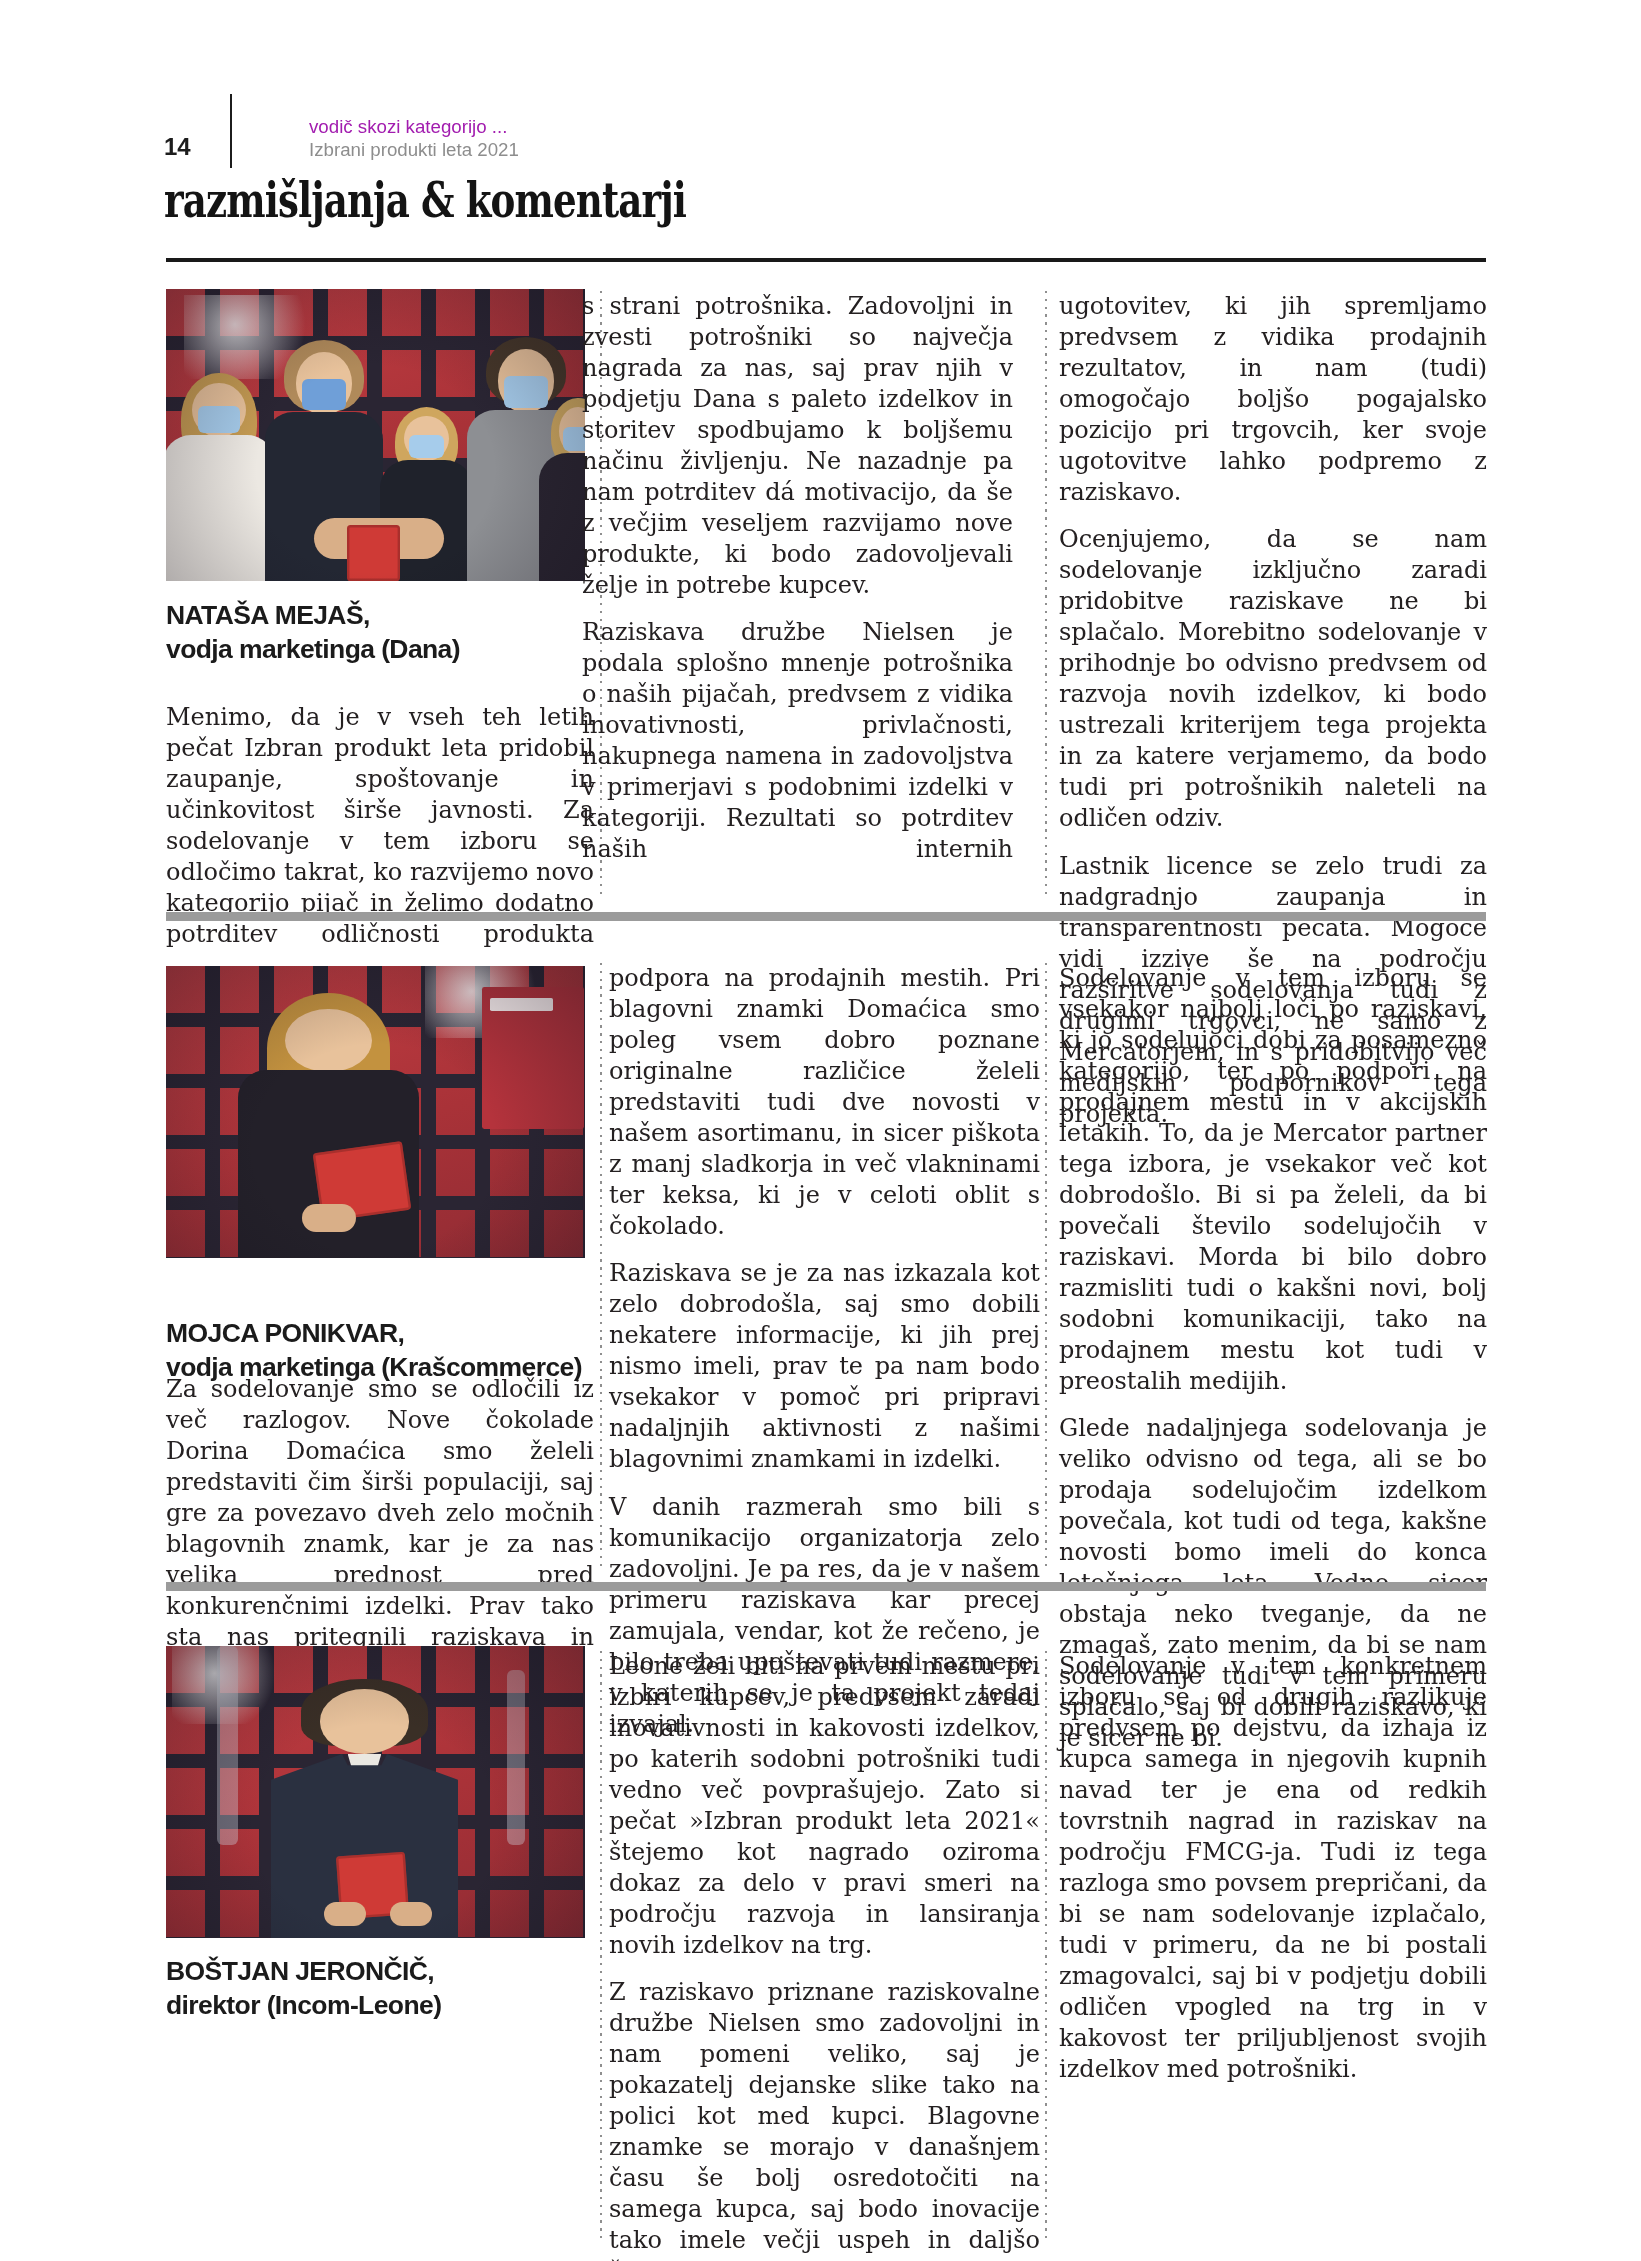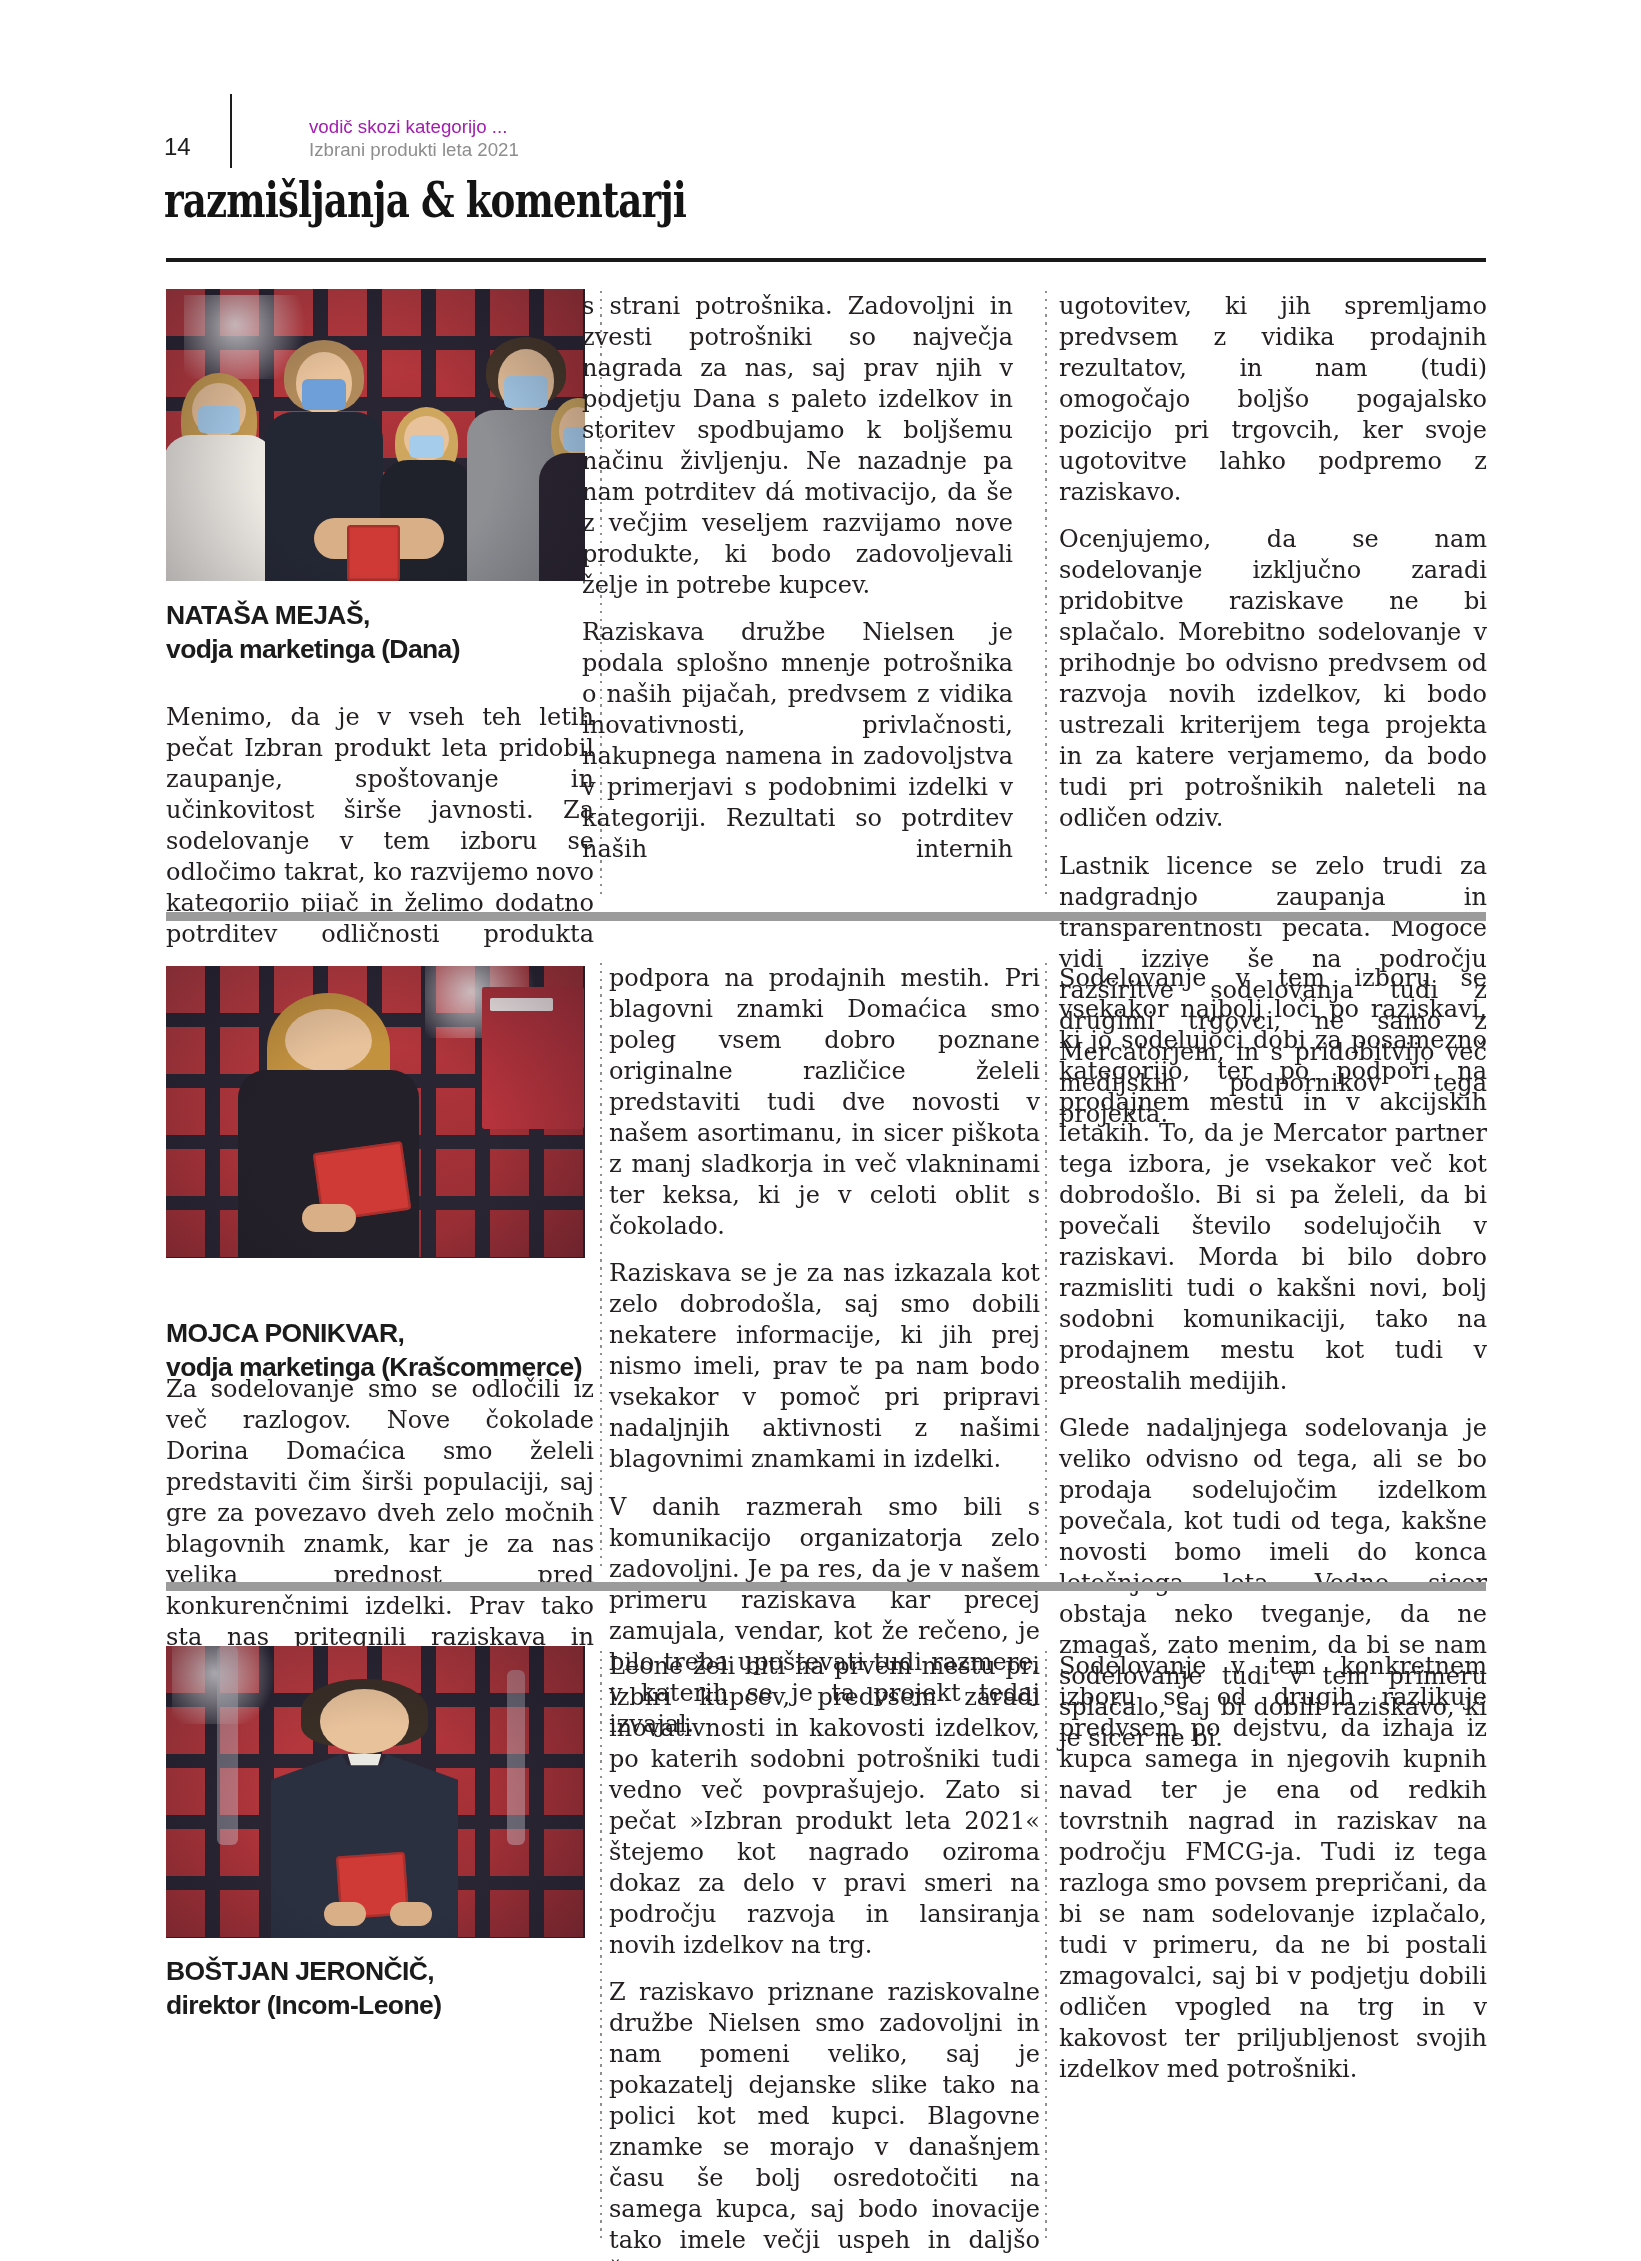--- a/index.html
+++ b/index.html
@@ -1,21 +1,21 @@
 <!DOCTYPE html>
 <html style="font-size:9.6px"><head>
 <meta charset="utf-8">
 <style>
   html,body { margin:0; padding:0; background:#e9e9e9; }
   .page { position:relative; width:1642px; height:2261px; background:#ffffff;
           font-family:"DejaVu Serif", serif; overflow:hidden; }
 
   
   .pagenum { position:absolute; left:164px; top:133px;
-             font-family:"Liberation Sans",sans-serif; font-weight:400;
+             font-family:"Liberation Sans",sans-serif; font-weight:700;
              font-size:24px; color:#1d1d1d; }
   .head-divider { position:absolute; left:230px; top:94px; width:2.4px; height:74px; background:#1c1c1c; }
   .kicker1 { position:absolute; left:309px; top:116px;
              font-family:"Liberation Sans",sans-serif; font-size:18.7px; color:#a21caf; white-space:nowrap; }
   .kicker2 { position:absolute; left:309px; top:139px;
              font-family:"Liberation Sans",sans-serif; font-size:18.7px; color:#8d8d8d; white-space:nowrap; }
   .title { position:absolute; left:164px; top:171px; margin:0;
            font-family:"DejaVu Serif",serif; font-weight:700; font-size:49px;
            letter-spacing:-1.2px; color:#141414; white-space:nowrap;
            transform:scaleX(.76); transform-origin:left top; }

